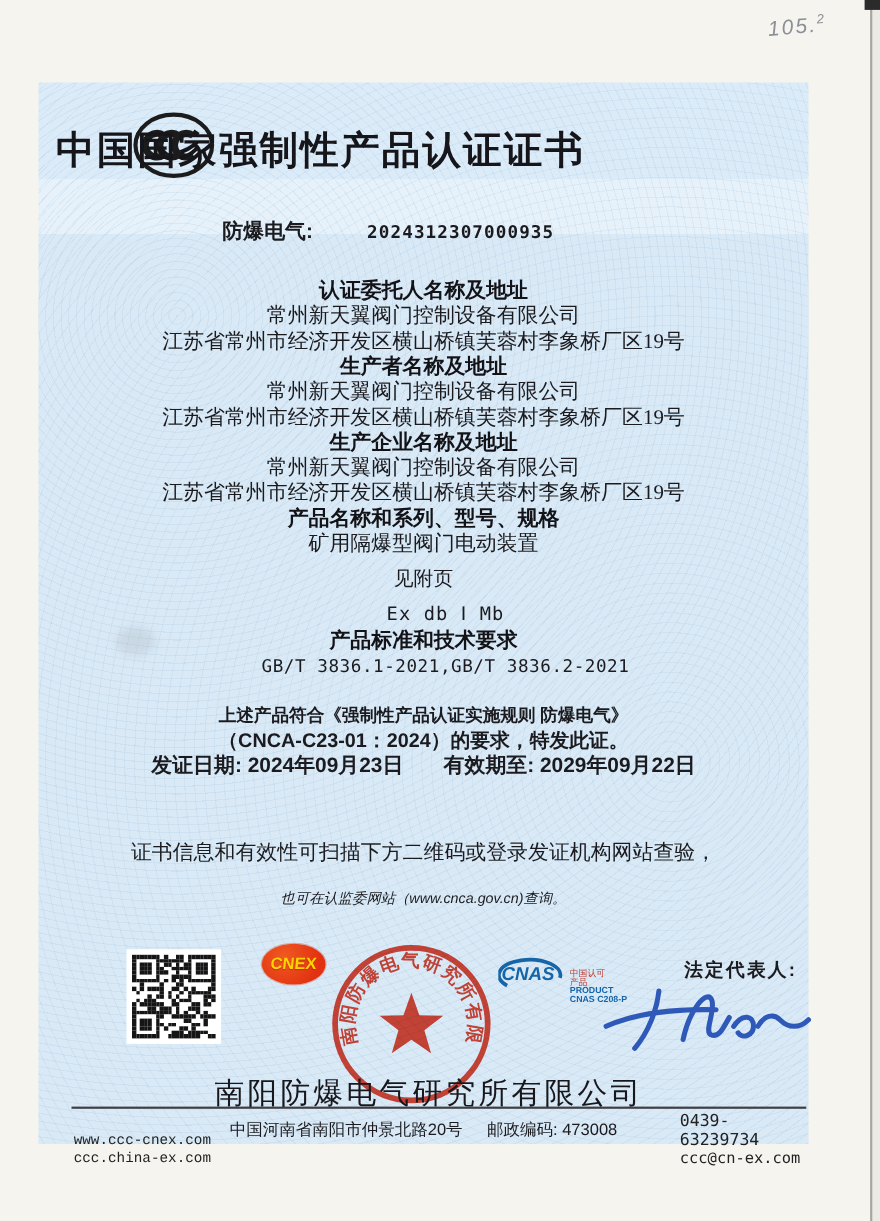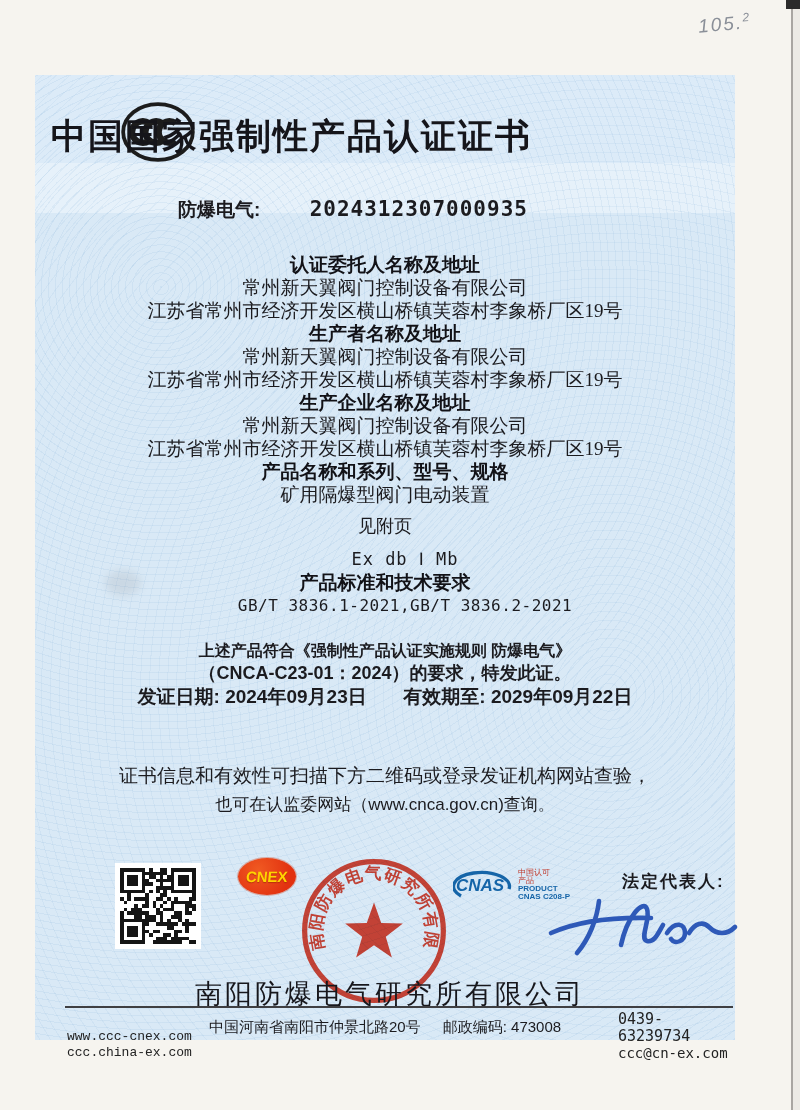--- a/index.html
+++ b/index.html
@@ -30,54 +30,54 @@
 
   .ccc-logo{position:absolute;left:85px;top:24px;}
   .cert-title{
     position:absolute;left:0;right:0;top:38px;text-align:left;transform:translateX(16px);
     font-size:35px;font-weight:700;letter-spacing:2px;color:#15151a;
   }
   .cert-no{
     position:absolute;left:0;right:0;top:122px;text-align:center;transform:translateX(-32px);
     font-weight:700;font-size:19px;
   }
-  .cert-no .num{font-family:"DejaVu Sans Mono", monospace;font-size:21px;letter-spacing:1px;margin-left:44px;}
+  .cert-no .num{font-family:"DejaVu Sans Mono", monospace;font-size:16px;letter-spacing:1px;margin-left:44px;}
 
   .body-text{position:absolute;left:0;right:0;top:178px;text-align:center;}
   .row{line-height:23px;height:23px;white-space:nowrap;}
   .h{font-size:19px;font-weight:700;color:#121217;}
   .t{font-size:19px;font-family:"Liberation Serif", serif;}
   .mono{font-family:"DejaVu Sans Mono", monospace;margin-left:40px;}
   .see-attach{margin-top:9px;font-size:18px;}
   .ex-row{margin-top:10px;font-size:17px;letter-spacing:1px;}
   .gbt-row{font-size:16px;letter-spacing:.5px;}
   .stmt1{margin-top:22px;font-size:16px;font-weight:700;}
   .stmt2{font-size:18px;font-weight:700;}
   .dates{font-size:19px;font-weight:700;}
   .dates .gap{display:inline-block;width:26px;}
   .note1{margin-top:56px;font-size:19px;}
-  .note2{margin-top:6px;font-size:17px;}
+  .note2{margin-top:18px;font-size:13px;font-style:italic;}
 
   
   .qr{position:absolute;left:80px;top:788px;width:86px;height:86px;background:#fff;padding:5px;box-sizing:border-box;}
   #qr-grid{display:grid;grid-template-columns:repeat(21,1fr);grid-template-rows:repeat(21,1fr);width:76px;height:76px;background:#fff;}
   #qr-grid .qm{background:#151515;}
 
   .cnex{
     position:absolute;left:203px;top:783px;width:58px;height:37px;border-radius:50%;
     background:radial-gradient(circle at 35% 32%, #f05a22, #e23110 72%);
     display:flex;align-items:center;justify-content:center;
     box-shadow:0 0 0 1px rgba(210,60,20,.35);
   }
   .cnex span{color:#ffd400;font-weight:700;font-size:15px;letter-spacing:0;transform:skewX(-6deg);text-shadow:0 1px 1px rgba(140,30,0,.5);}
 
   .stamp{position:absolute;left:263px;top:780px;width:152px;height:152px;mix-blend-mode:multiply;opacity:.93;}
 
   .cnas{position:absolute;left:418px;top:790px;display:flex;align-items:flex-start;}
-  .cnas-side{margin-left:3px;margin-top:4px;color:#1565a8;line-height:8px;}
+  .cnas-side{margin-left:3px;margin-top:16px;color:#1565a8;line-height:8px;}
   .cnas-side .s1{font-size:8px;color:#c0392b;}
   .cnas-side .s2{font-size:8px;color:#c0392b;}
   .cnas-side .s3{font-size:8px;font-weight:700;}
   .cnas-side .s4{font-size:8px;font-weight:700;}
 
   .legal-rep{position:absolute;left:545px;top:795px;font-size:17px;font-weight:700;letter-spacing:2px;margin-left:42px;}
   .signature{position:absolute;left:508px;top:812px;}
 
   .issuer-name{
     position:absolute;left:0;right:0;top:901px;text-align:center;transform:translateX(5px);

